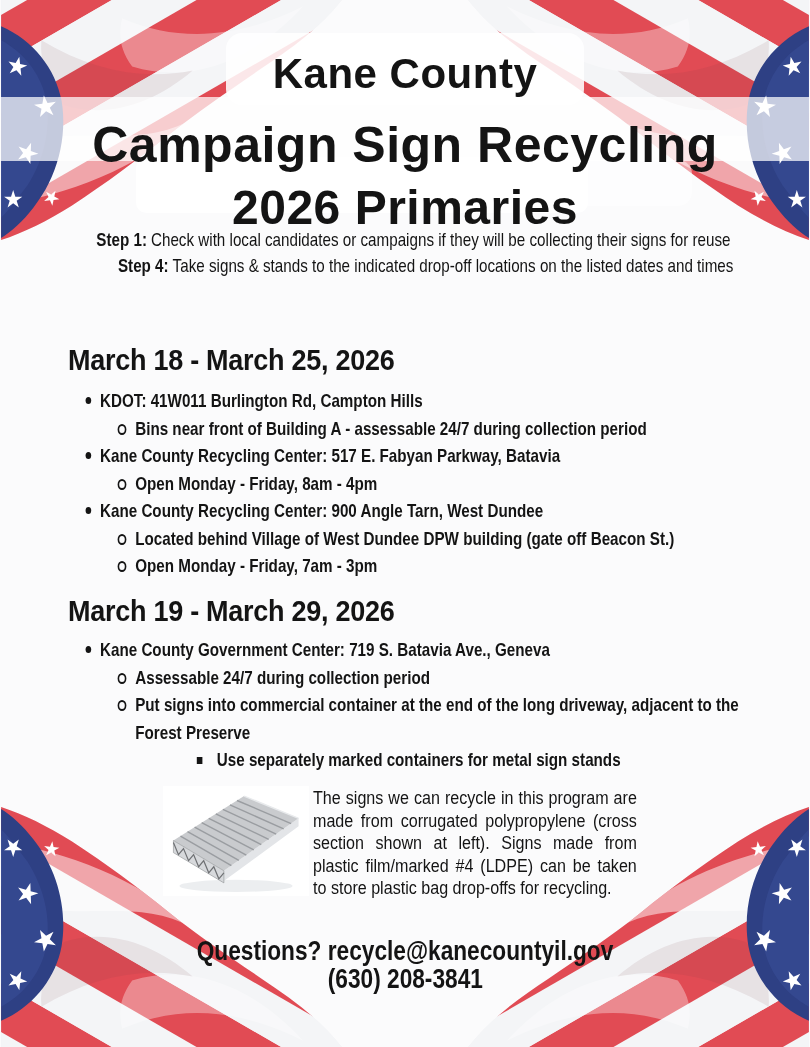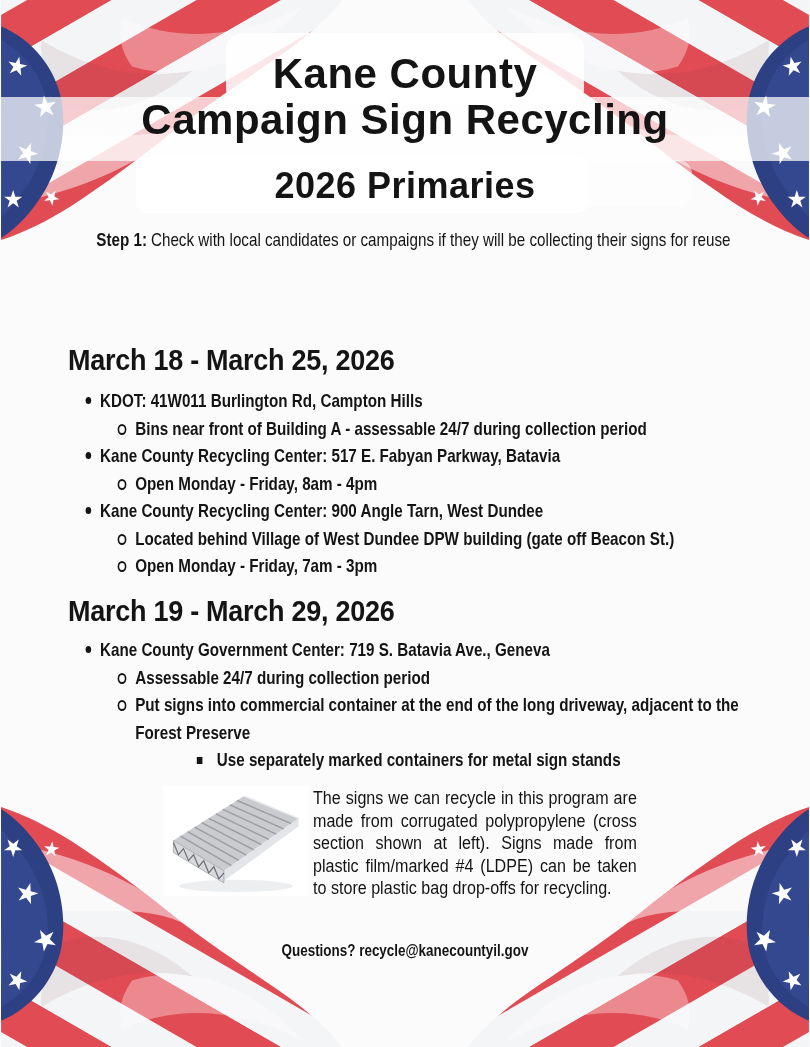--- a/index.html
+++ b/index.html
@@ -16,22 +16,22 @@
   .flag.br{bottom:0;right:0;transform:scale(-1,-1);}
   
   .band{position:absolute;background:rgba(255,255,255,.87);}
   .band.b1{left:226px;top:33px;width:358px;height:72px;border-radius:16px;}
   .band.b2{left:-12px;top:97px;width:834px;height:64px;background:rgba(255,255,255,.72);}
   .band.b3{left:136px;top:157px;width:452px;height:56px;border-radius:10px;}
   .band.b4{left:540px;top:160px;width:152px;height:46px;border-radius:14px;background:rgba(255,255,255,.5);}
   
   .t1,.t2,.t3{position:absolute;left:0;right:0;text-align:center;font-weight:700;line-height:1;letter-spacing:.5px;}
   .t1{top:53px;font-size:42px;}
-  .t2{top:99px;font-size:42px;}
-  .t3{top:168px;font-size:36px;}
+  .t2{top:120px;font-size:50px;}
+  .t3{top:184px;font-size:48px;}
   
   .steps{position:absolute;top:227px;left:0;right:0;text-align:right;font-size:19px;line-height:26px;}
   .step{display:block;white-space:nowrap;}
   .step .sq{display:inline-block;transform:scaleX(.8);}
   .step b{font-weight:700;margin-right:5px;}
   
   .sech{position:absolute;left:68px;font-size:30px;font-weight:700;line-height:1.1;
         transform:scaleX(.9);transform-origin:left top;white-space:nowrap;letter-spacing:-.3px;}
   .sech.h1{top:343px;}
   .sech.h2{top:594px;}
@@ -46,21 +46,21 @@
   .b3r{padding-left:166px;}
   .b1r::before{content:"";position:absolute;left:2px;top:10px;width:7px;height:7px;border-radius:50%;background:#141414;}
   .b2r::before{content:"";position:absolute;left:42px;top:9px;width:7px;height:7px;border-radius:50%;border:2px solid #141414;background:transparent;}
   .b3r::before{content:"";position:absolute;left:141px;top:11px;width:7px;height:7px;background:#141414;}
   
   .sheetbox{position:absolute;left:163px;top:786px;width:146px;height:110px;background:#ffffff;}
   .sheet{position:absolute;left:2px;top:2px;width:142px;height:106px;}
   .infotext{position:absolute;left:313px;top:787px;width:352px;transform:scaleX(.92);transform-origin:left top;
             font-size:17.5px;line-height:22.6px;text-align:justify;}
   
-  .contact{position:absolute;left:0;right:0;top:937px;text-align:center;font-weight:700;font-size:16px;line-height:28px;}
+  .contact{position:absolute;left:0;right:0;top:937px;text-align:center;font-weight:700;font-size:27px;line-height:28px;}
   .contact .sq{display:inline-block;transform:scaleX(.84);white-space:nowrap;}
 </style>
 </head>
 <body>
 
 <div class="page">
 
   <svg width="0" height="0" style="position:absolute" aria-hidden="true">
     <defs>
       <g id="star">
@@ -115,20 +115,21 @@
   <div class="band b2"></div>
   <div class="band b3"></div>
   <div class="band b4"></div>
 
   <div class="t1">Kane County</div>
   <div class="t2">Campaign Sign Recycling</div>
   <div class="t3">2026 Primaries</div>
 
   <div class="steps">
     <div class="step"><span class="sq"><b>Step 1:</b><span>Check with local candidates or campaigns if they will be collecting their signs for reuse</span></span></div>
+    <div class="step"><span class="sq"><b>Step 4:</b><span>Take signs &amp; stands to the indicated drop-off locations on the listed dates and times</span></span></div>
   </div>
 
   <div class="sech h1">March 18 - March 25, 2026</div>
   <div class="blk k1">
     <div class="b1r">KDOT: 41W011 Burlington Rd, Campton Hills</div>
     <div class="b2r">Bins near front of Building A - assessable 24/7 during collection period</div>
     <div class="b1r">Kane County Recycling Center: 517 E. Fabyan Parkway, Batavia</div>
     <div class="b2r">Open Monday - Friday, 8am - 4pm</div>
     <div class="b1r">Kane County Recycling Center: 900 Angle Tarn, West Dundee</div>
     <div class="b2r">Located behind Village of West Dundee DPW building (gate off Beacon St.)</div>
@@ -161,15 +162,16 @@
       </g>
       <line x1="78" y1="8" x2="132" y2="30" stroke="#e8eaec" stroke-width="1.4"></line>
       <polygon points="8,52 58,82 58,94 8,64" fill="#d7d9dc" stroke="#8f9194" stroke-width=".6"></polygon>
       <polyline points="8,54 13,66 18,60 23,72 28,66 33,78 38,72 43,84 48,78 53,90 58,84" fill="none" stroke="#6f7174" stroke-width="1.2"></polyline>
     </svg>
   </div>
   <div class="infotext">The signs we can recycle in this program are made from corrugated polypropylene (cross section shown at left). Signs made from plastic film/marked #4 (LDPE) can be taken to store plastic bag drop-offs for recycling.</div>
 
   <div class="contact">
     <div><span class="sq">Questions? recycle@kanecountyil.gov</span></div>
+    <div><span class="sq">(630) 208-3841</span></div>
   </div>
 
 </div>
 
 </body></html>

